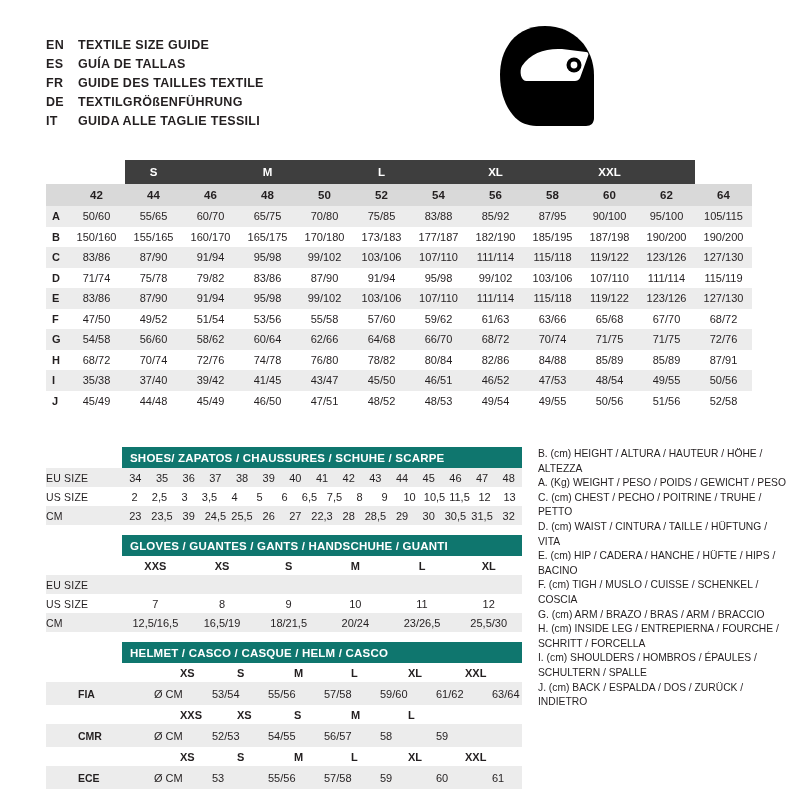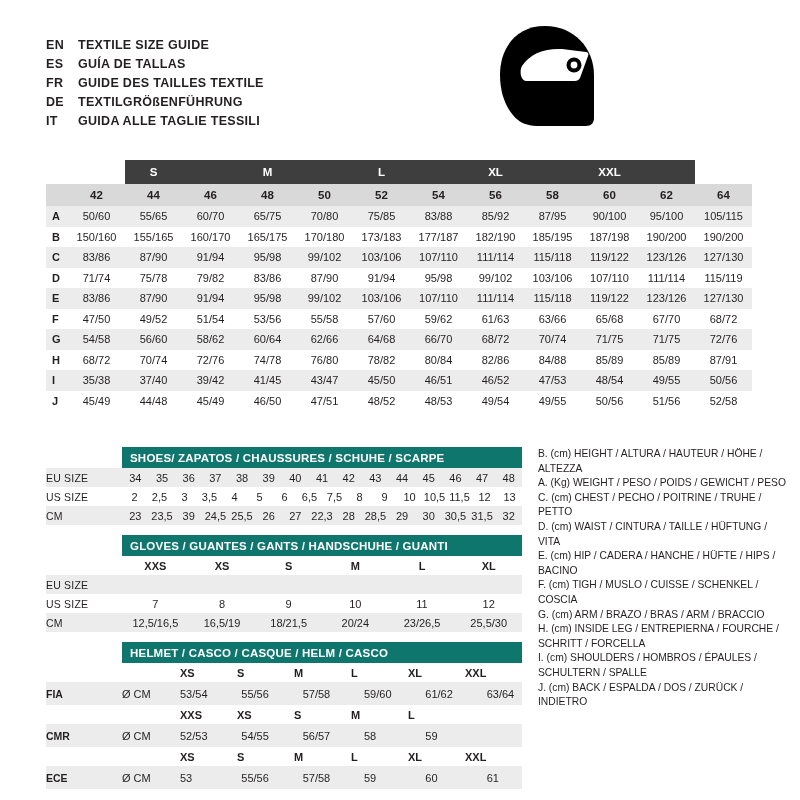--- a/index.html
+++ b/index.html
@@ -55,21 +55,21 @@
 
   .shade { background:#ececec; }
   .white { background:#ffffff; }
 
   .hdr-sizes { display:flex; align-items:center; height:19px; font-size:11px; font-weight:bold; }
   .hdr-sizes .lab { flex:0 0 76px; }
   .hdr-sizes .cells { flex:1 1 auto; display:flex; }
   .hdr-sizes .cells span { flex:1 1 0; text-align:center; }
 
   
-  .hrow { display:flex; align-items:center; height:23px; font-size:11px; }
+  .hrow { display:flex; align-items:center; height:23px; font-size:11px;padding-left:32px; }
   .hrow .lab { flex:0 0 76px; font-weight:bold; font-size:10.5px; }
   .hrow .ocm { flex:0 0 58px; text-align:left; }
   .hrow .cells { flex:1 1 auto; display:flex;gap:26px; }
   .hrow .cells span { flex:1 1 0; text-align:left; }
 
   .hsz { display:flex; align-items:center; height:19px; font-size:11px; font-weight:bold; }
   .hsz .lab { flex:0 0 76px; }
   .hsz .ocm { flex:0 0 58px; }
   .hsz .cells { flex:1 1 auto; display:flex; }
   .hsz .cells span { flex:1 1 0; text-align:left; }

